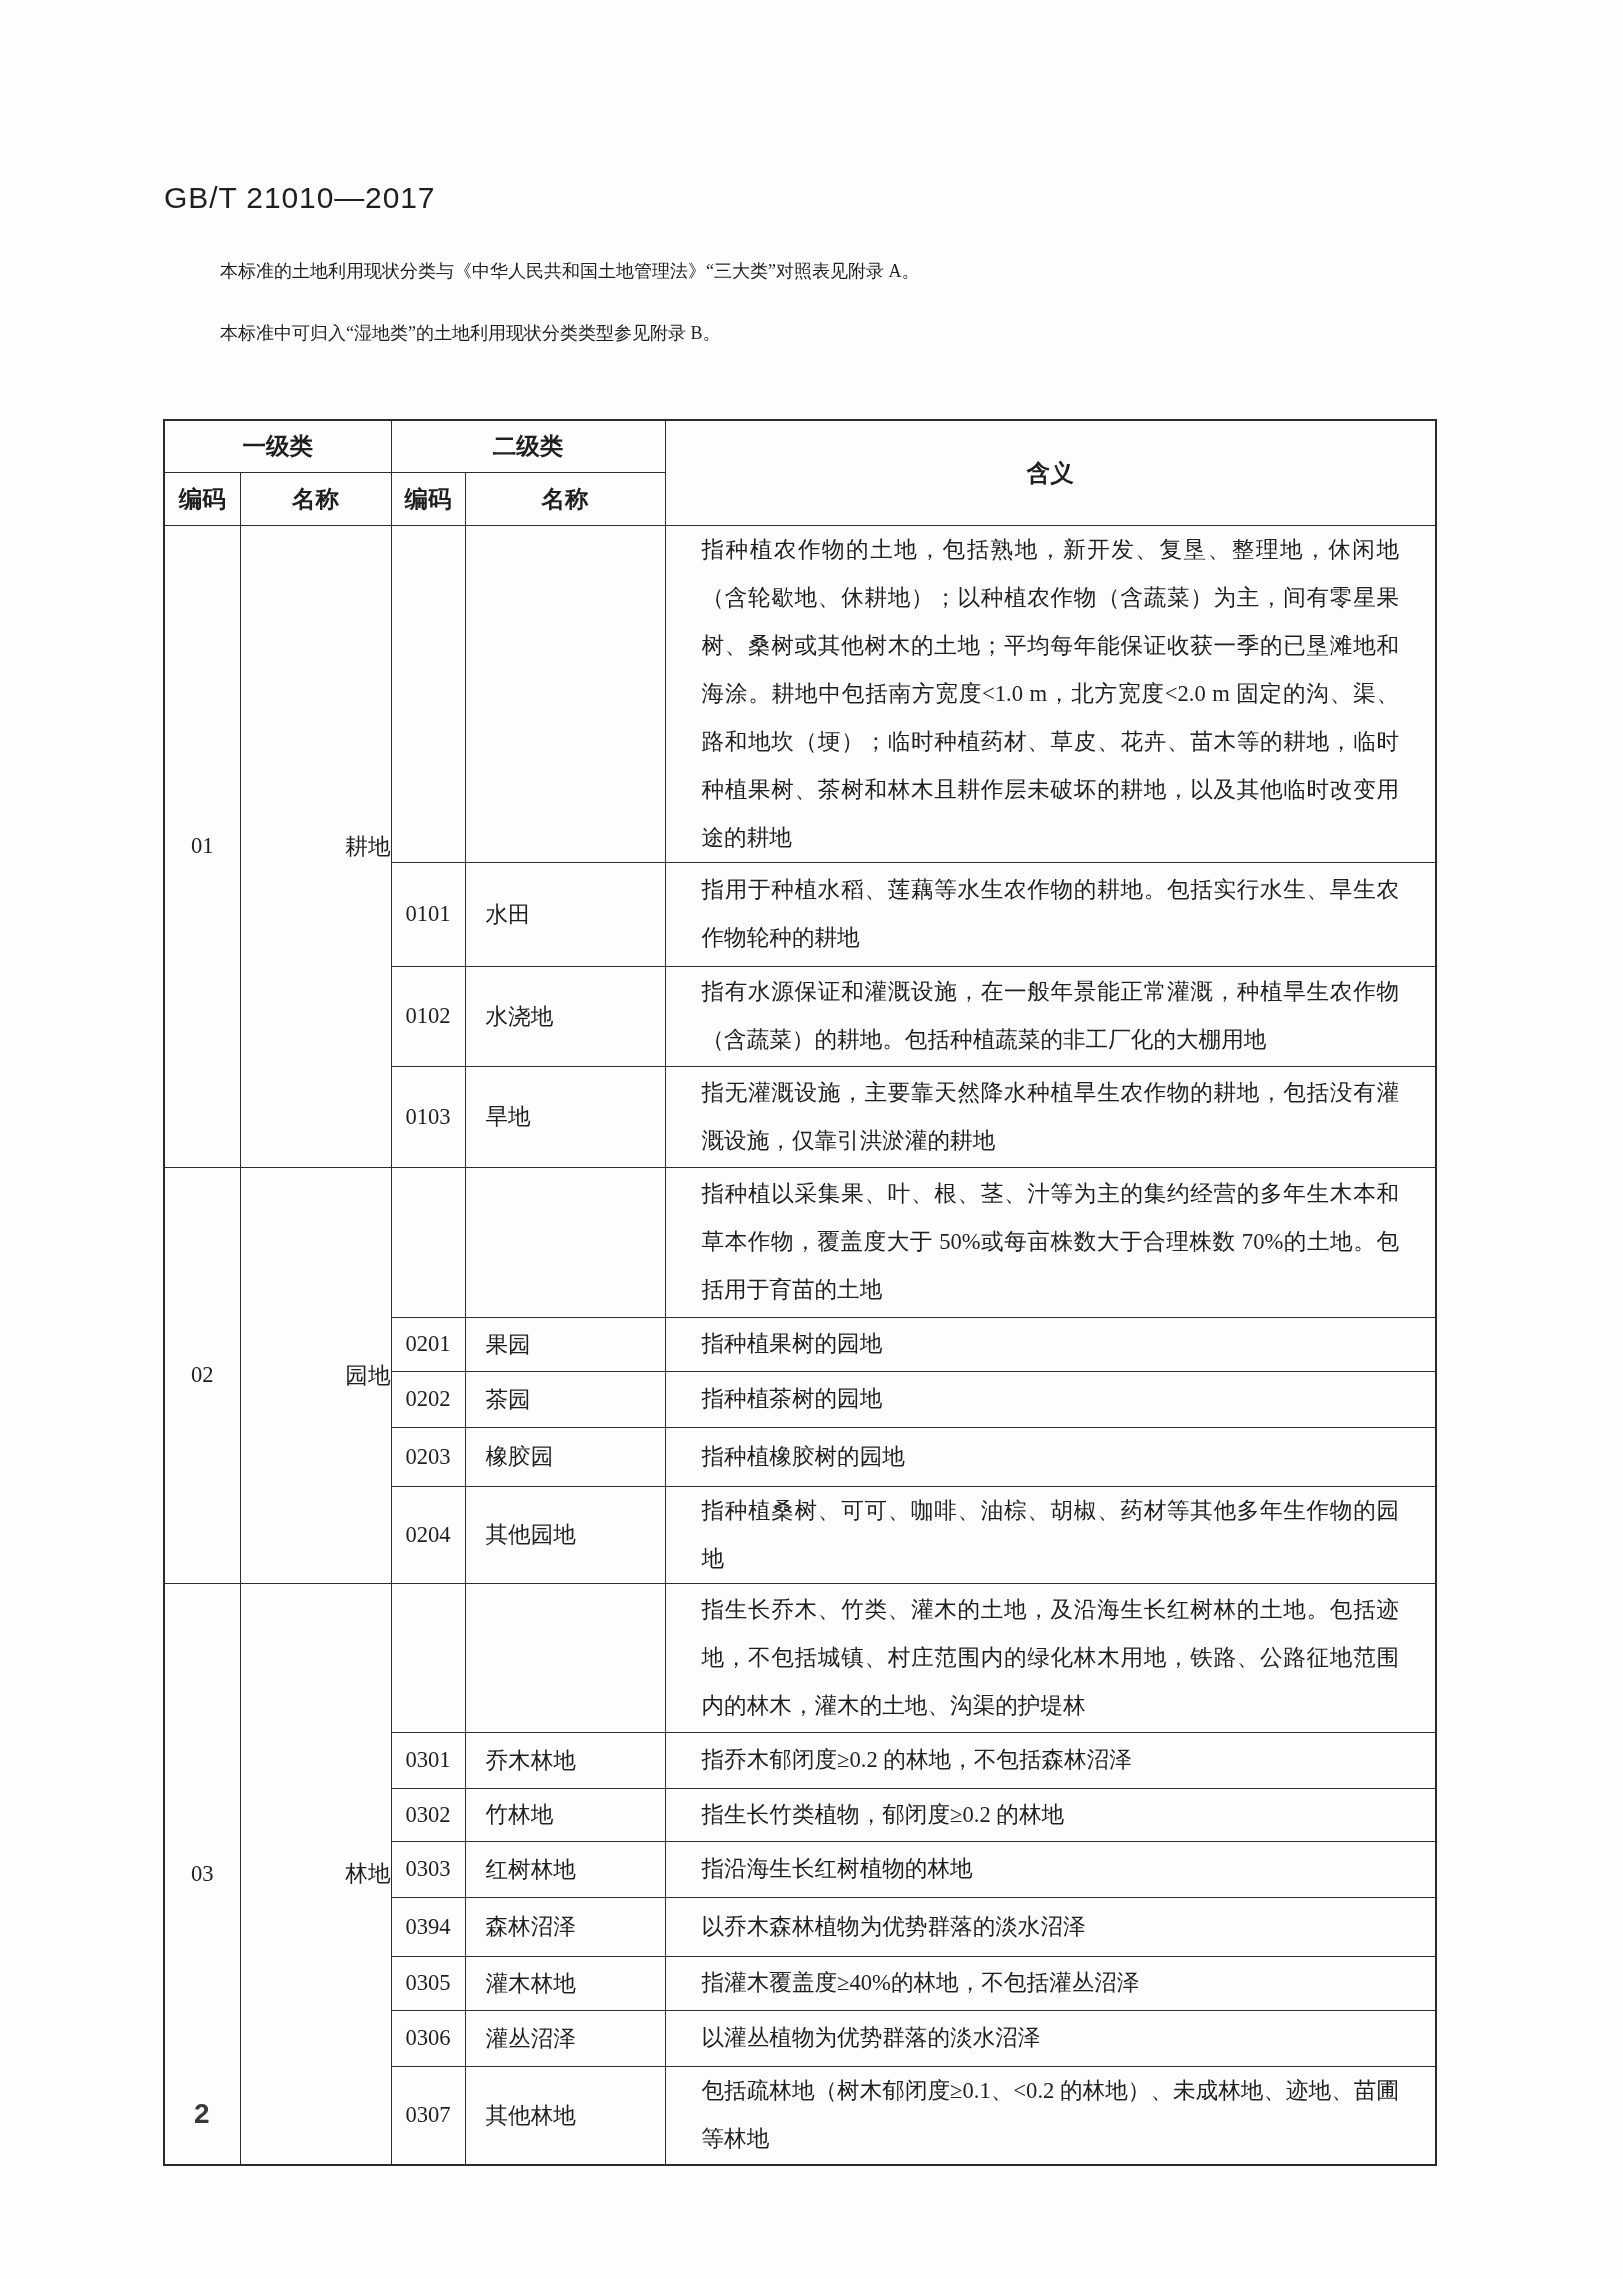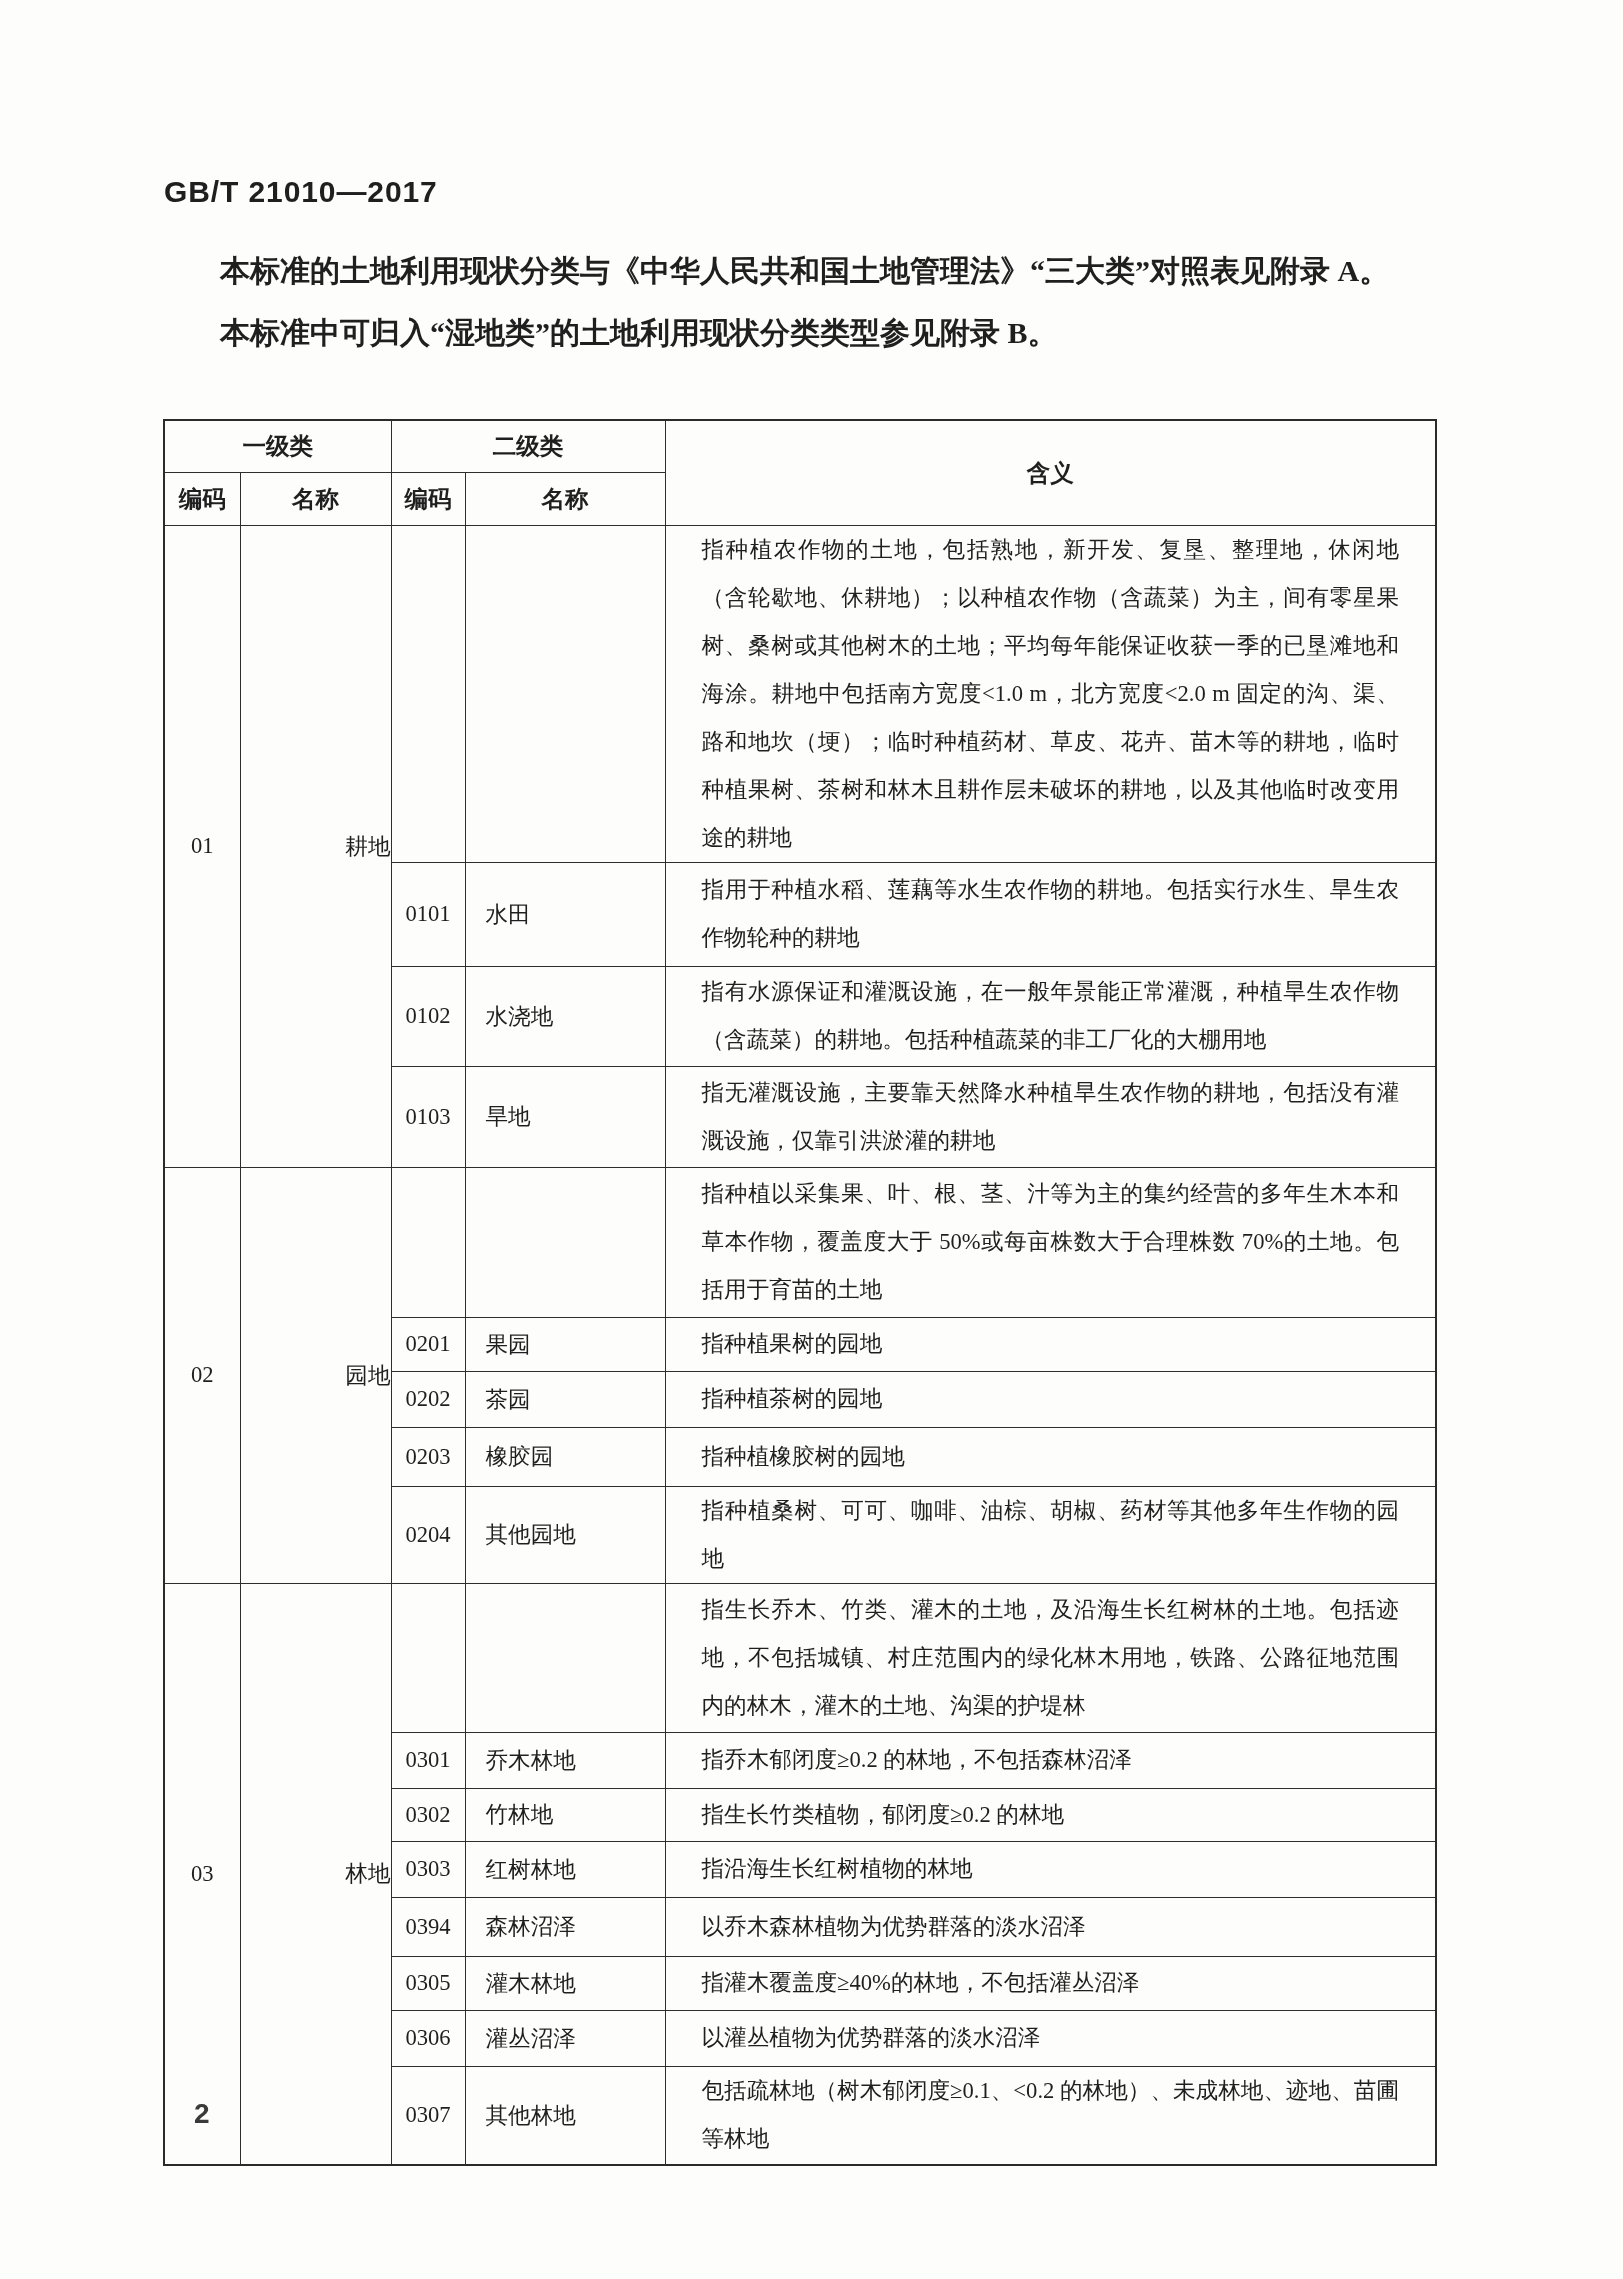--- a/index.html
+++ b/index.html
@@ -5,27 +5,27 @@
   html,body{margin:0;padding:0;background:#e9e9e9;}
   .page{
     position:relative;
     width:1623px;height:2280px;
     background:#fdfdfc;
     font-family:"Liberation Serif","DejaVu Serif",serif;
     color:#1f1f1f;
     overflow:hidden;
   }
   .doc-code{
-    position:absolute;left:164px;top:175px;
-    font-family:"Liberation Sans","DejaVu Sans",sans-serif;
-    font-weight:bold;font-size:30px;letter-spacing:0.9px;
+    position:absolute;left:164px;top:181px;
+    font-family:"Liberation Sans","DejaVu Sans",sans-serif;
+    font-weight:normal;font-size:30px;letter-spacing:0.9px;
   }
   .para{
     position:absolute;left:220px;width:1224px;
-    font-size:30px;line-height:38px;margin:0;font-weight:bold;
+    font-size:18px;line-height:38px;margin:0;
   }
   .para1{top:252px;}
   .para2{top:314px;}
   .table-title{
     position:absolute;left:163px;top:371px;width:1272px;
     text-align:center;
     font-family:"Liberation Sans","DejaVu Sans",sans-serif;
     font-weight:bold;font-size:27px;
   }
   .table-title .title-main{margin-left:24.5px;}

